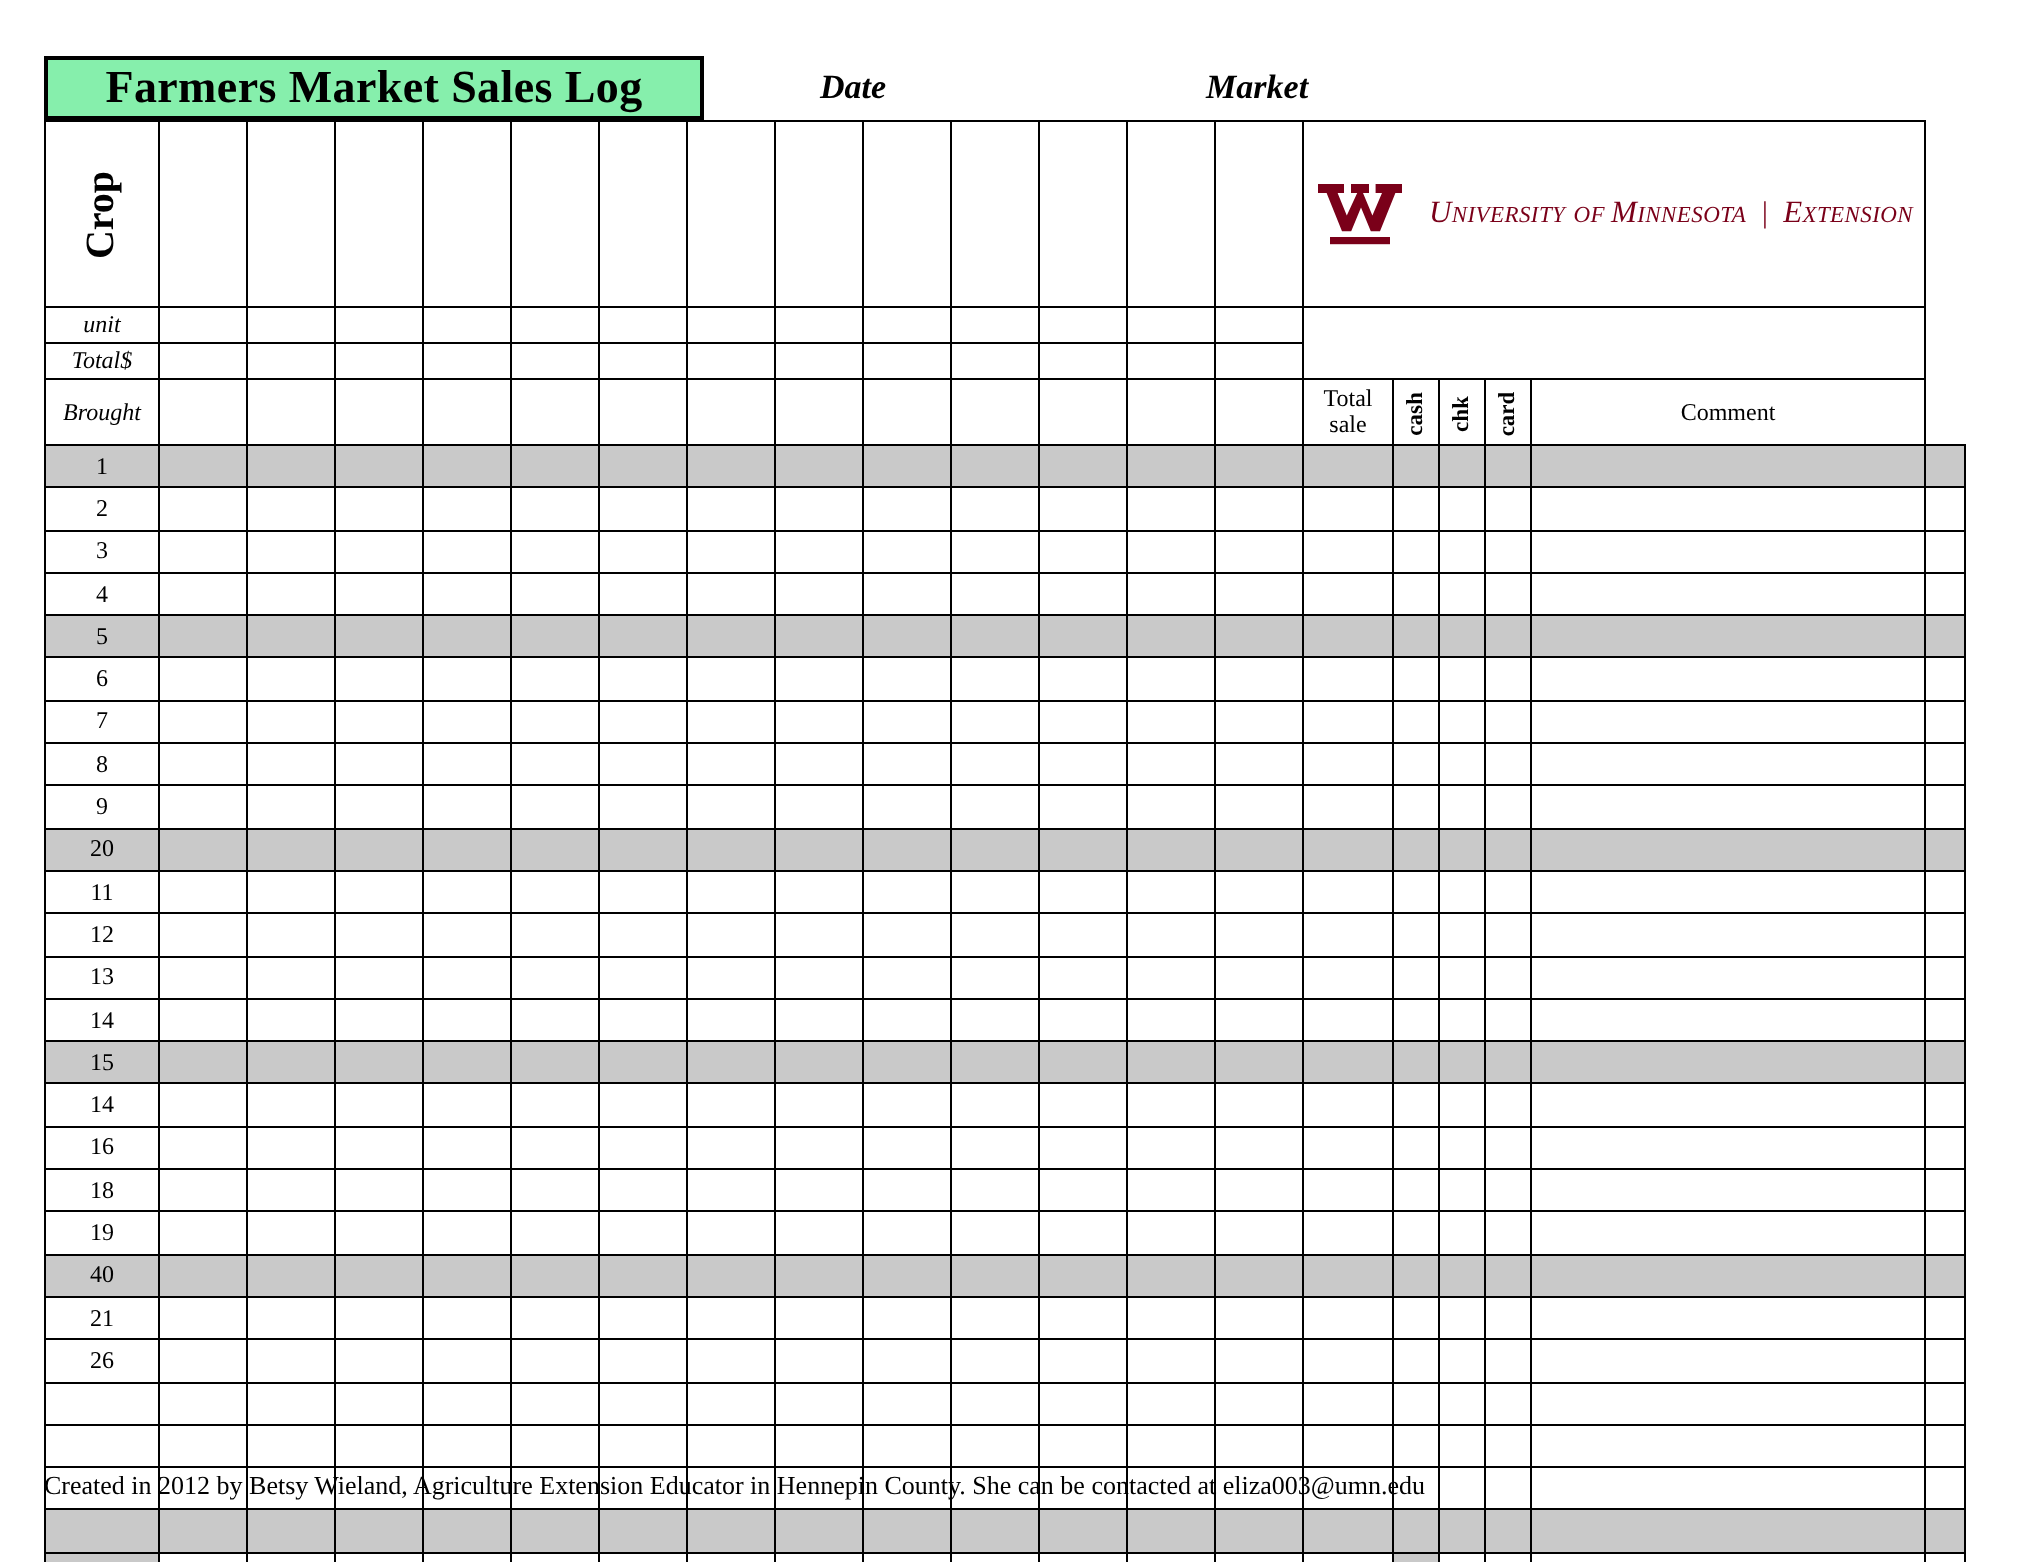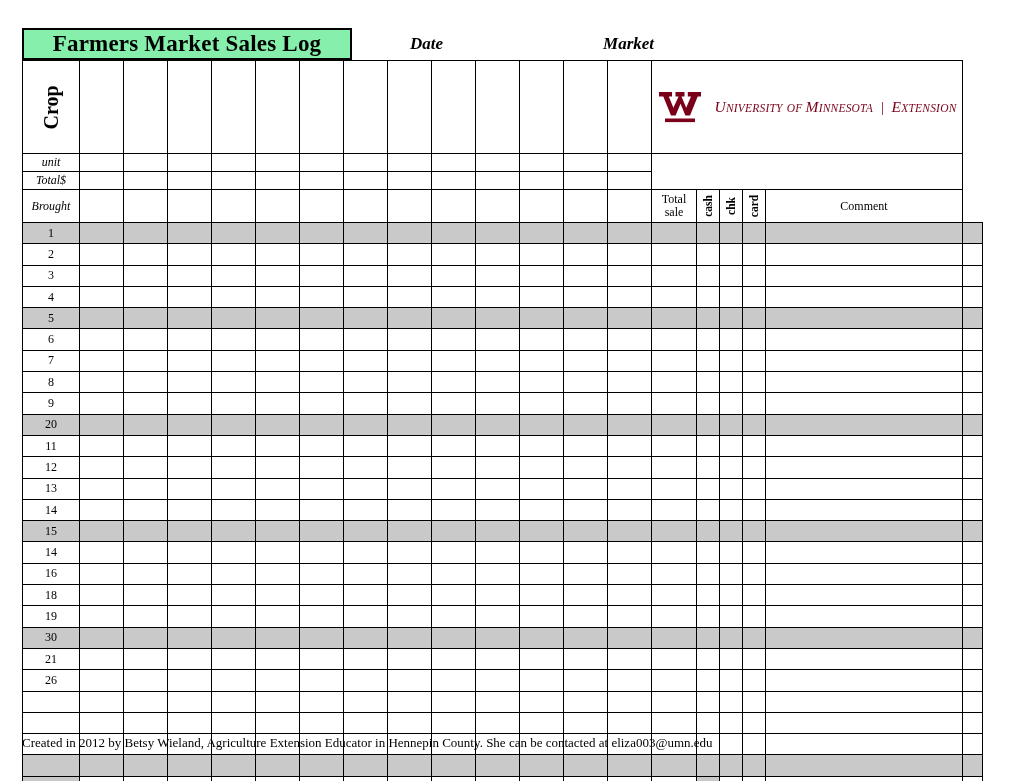--- a/index.html
+++ b/index.html
@@ -731,21 +731,21 @@
           <td></td>
           <td></td>
           <td></td>
           <td class="totalcell"></td>
           <td></td>
           <td></td>
           <td></td>
           <td></td>
         </tr>
         <tr class="row shaded">
-          <td class="rownum">30</td>
+          <td class="rownum">40</td>
           <td></td>
           <td></td>
           <td></td>
           <td></td>
           <td></td>
           <td></td>
           <td></td>
           <td></td>
           <td></td>
           <td></td>

